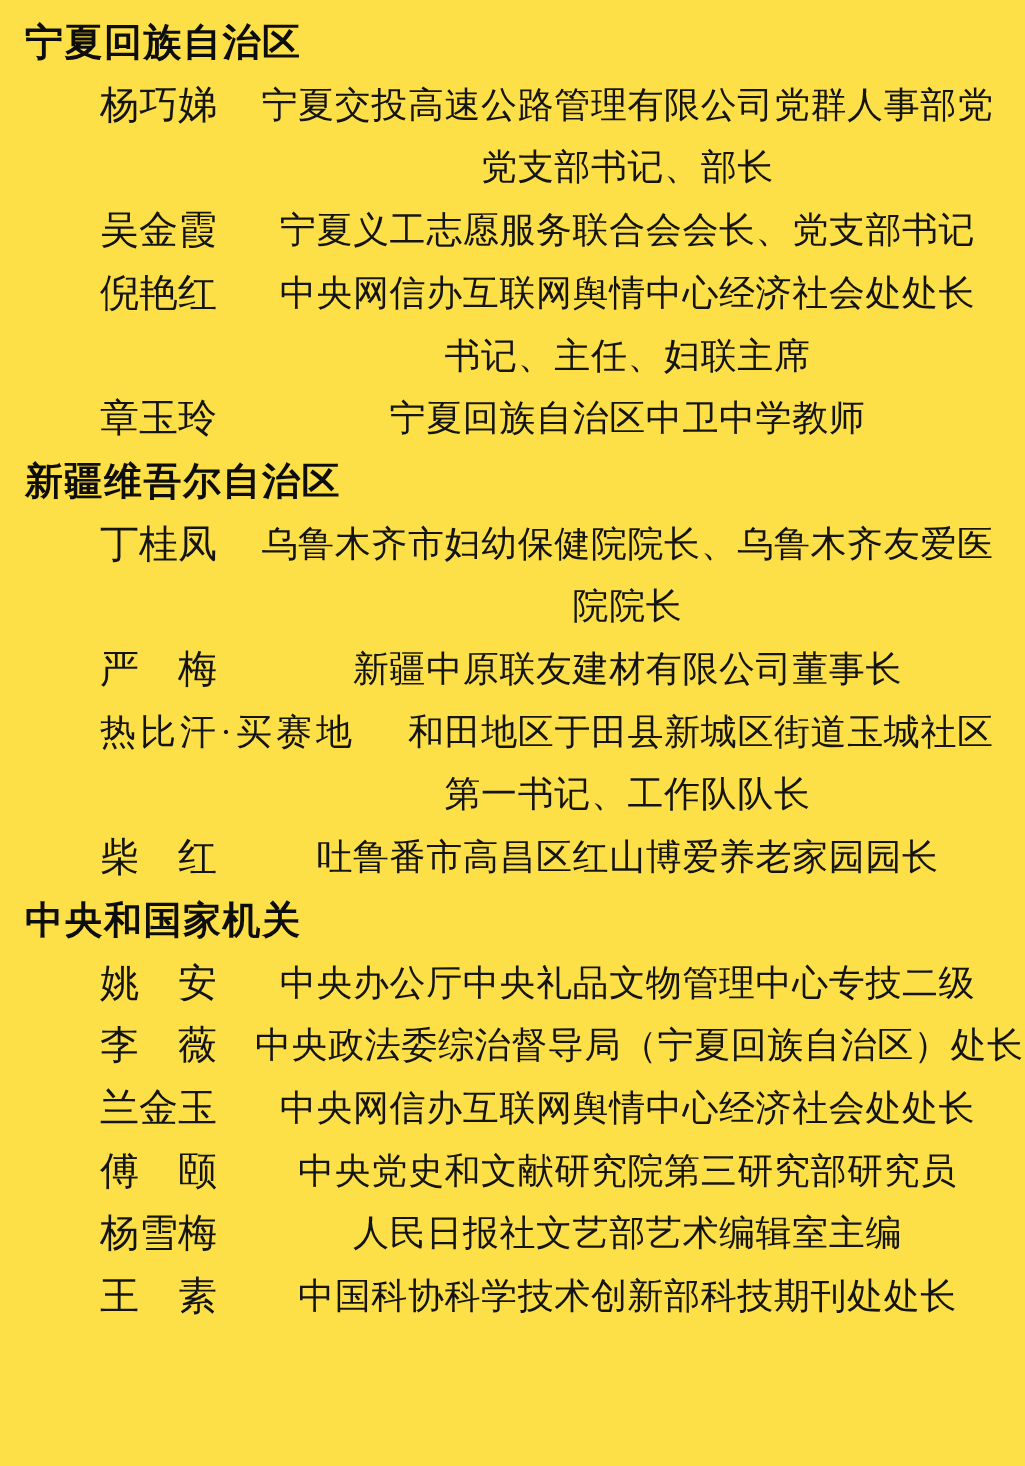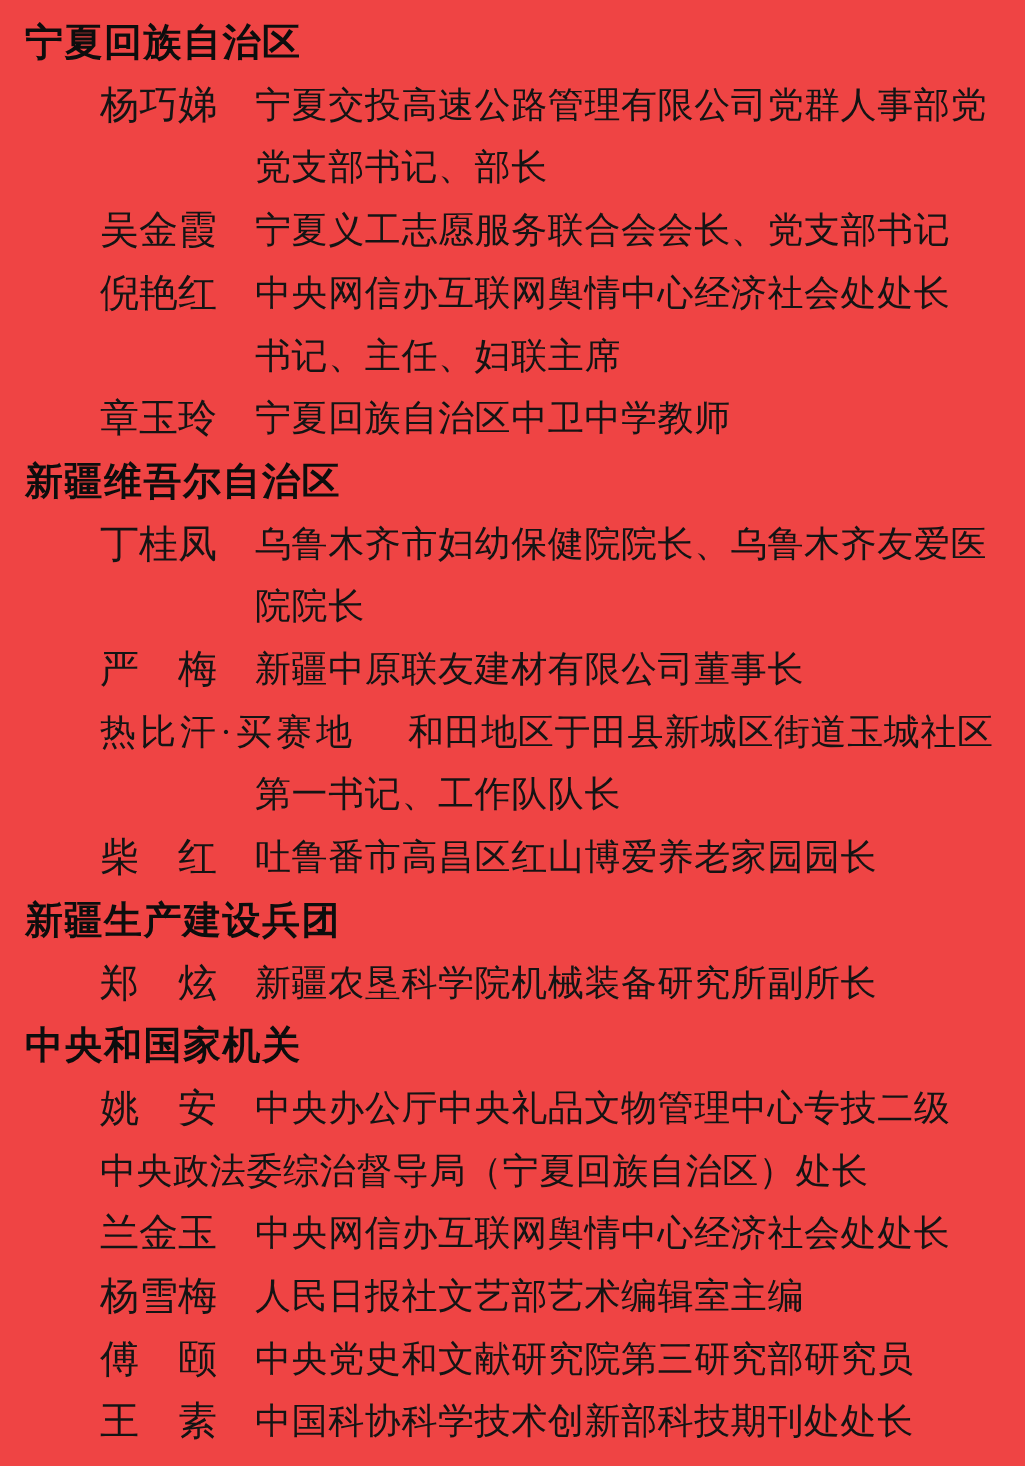--- a/index.html
+++ b/index.html
@@ -5,21 +5,21 @@
   html, body {
     margin: 0;
     padding: 0;
     background: #ffffff;
   }
   .page {
     position: relative;
     width: 1025px;
     height: 1466px;
     box-sizing: border-box;
-    background: #ef4444;
+    background: #fde047;
     color: #141414;
     padding: 11px 25px 0 25px;
     overflow: hidden;
     font-family: "Liberation Serif", "DejaVu Serif", serif;
   }
   .section-header {
     font-family: "Liberation Sans", "DejaVu Sans", sans-serif;
     font-weight: bold;
     font-size: 38px;
     line-height: 62.7px;
@@ -48,20 +48,21 @@
   .entry-position {
     flex: 1 1 auto;
     font-size: 36px;
     line-height: 62.7px;
     letter-spacing: 0.6px;
     min-width: 0;
   }
   .position-line {
     display: block;
     white-space: nowrap;
+    text-align: center;
   }
   
   .entry.wide {
     display: block;
     padding-left: 155px;
     text-indent: -155px;
     font-size: 36px;
     line-height: 62.7px;
   }
   .entry.wide .entry-name-wide {
@@ -145,70 +146,60 @@
 
   <div class="entry">
     <div class="entry-name">柴　红</div>
     <div class="entry-position">
               <span class="position-line">吐鲁番市高昌区红山博爱养老家园园长</span>
             </div>
   </div>
 </div>
   </section>
 
-  <section class="section">
-    <div class="section-header">新疆生产建设兵团</div>
-    <div class="section-entries">
-  <div class="entry">
-    <div class="entry-name">郑　炫</div>
-    <div class="entry-position">
-              <span class="position-line">新疆农垦科学院机械装备研究所副所长</span>
-            </div>
-  </div>
-</div>
-  </section>
 
   <section class="section">
     <div class="section-header">中央和国家机关</div>
     <div class="section-entries">
   <div class="entry">
     <div class="entry-name">姚　安</div>
     <div class="entry-position">
               <span class="position-line">中央办公厅中央礼品文物管理中心专技二级</span>
             </div>
   </div>
 
   <div class="entry">
+    <div class="entry-name">李　薇</div>
     <div class="entry-position">
               <span class="position-line">中央政法委综治督导局（宁夏回族自治区）处长</span>
             </div>
   </div>
 
   <div class="entry">
     <div class="entry-name">兰金玉</div>
     <div class="entry-position">
               <span class="position-line">中央网信办互联网舆情中心经济社会处处长</span>
             </div>
   </div>
 
   <div class="entry">
+    <div class="entry-name">傅　颐</div>
+    <div class="entry-position">
+              <span class="position-line">中央党史和文献研究院第三研究部研究员</span>
+            </div>
+  </div>
+
+  <div class="entry">
     <div class="entry-name">杨雪梅</div>
     <div class="entry-position">
               <span class="position-line">人民日报社文艺部艺术编辑室主编</span>
             </div>
   </div>
 
   <div class="entry">
-    <div class="entry-name">傅　颐</div>
-    <div class="entry-position">
-              <span class="position-line">中央党史和文献研究院第三研究部研究员</span>
-            </div>
-  </div>
-
-  <div class="entry">
     <div class="entry-name">王　素</div>
     <div class="entry-position">
               <span class="position-line">中国科协科学技术创新部科技期刊处处长</span>
             </div>
   </div>
 </div>
   </section>
 </div>
 </div>
 

